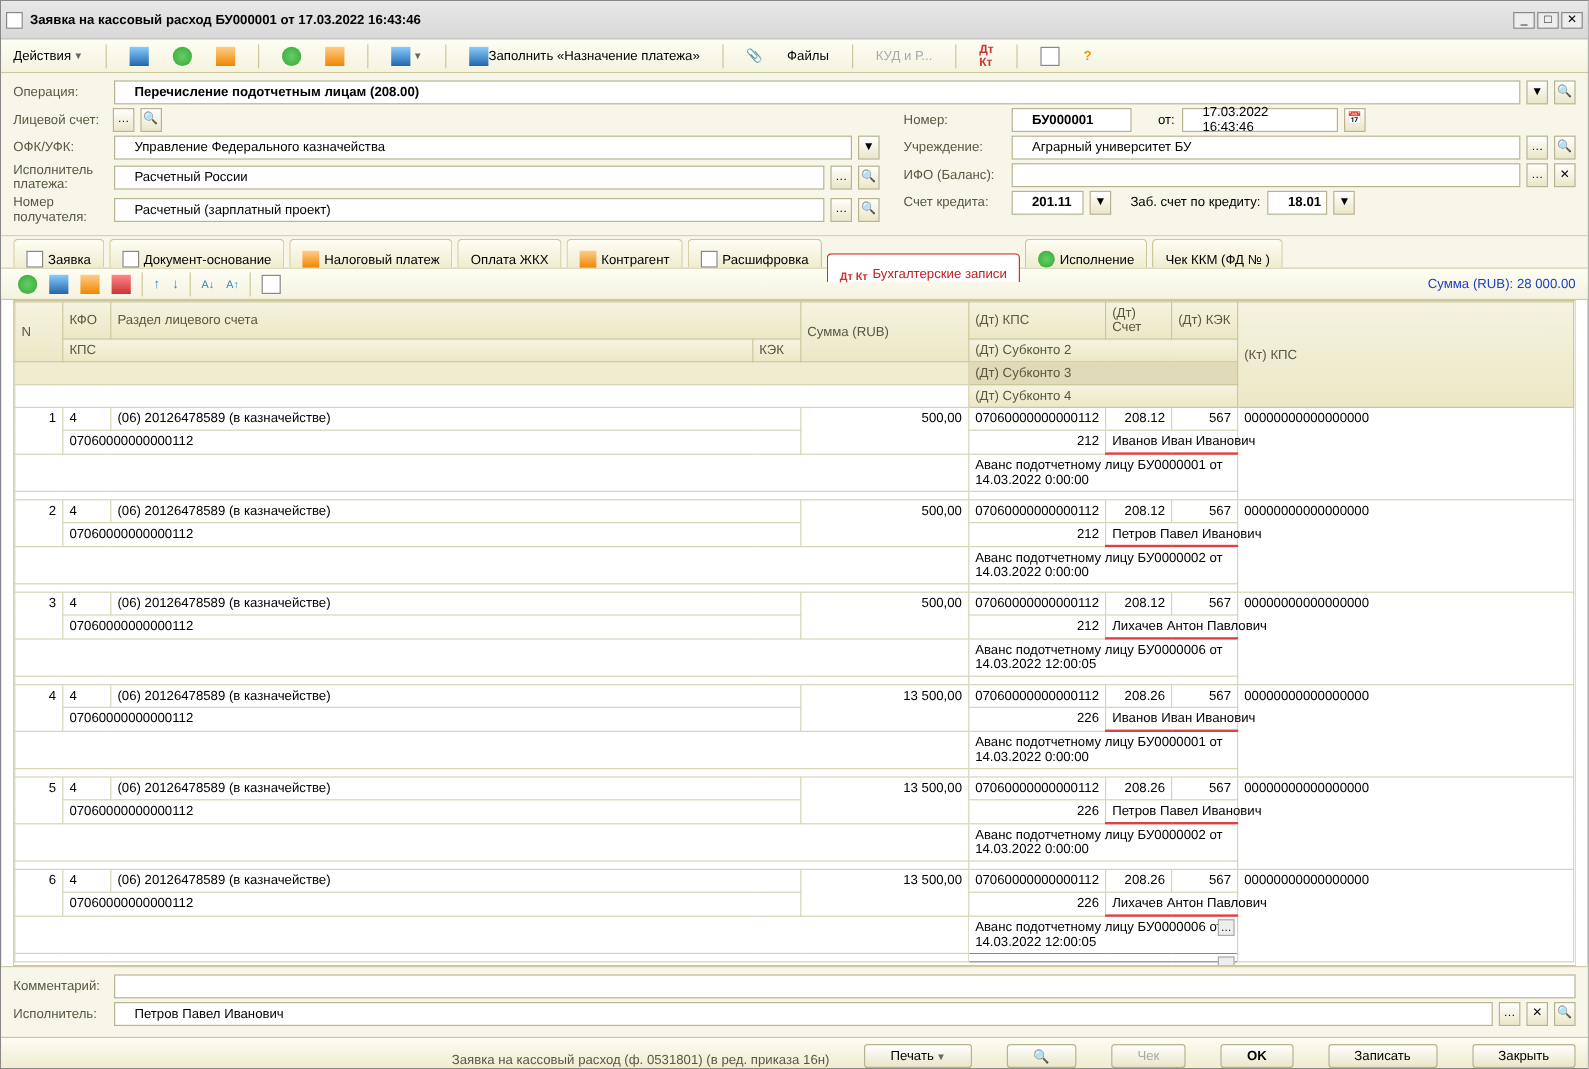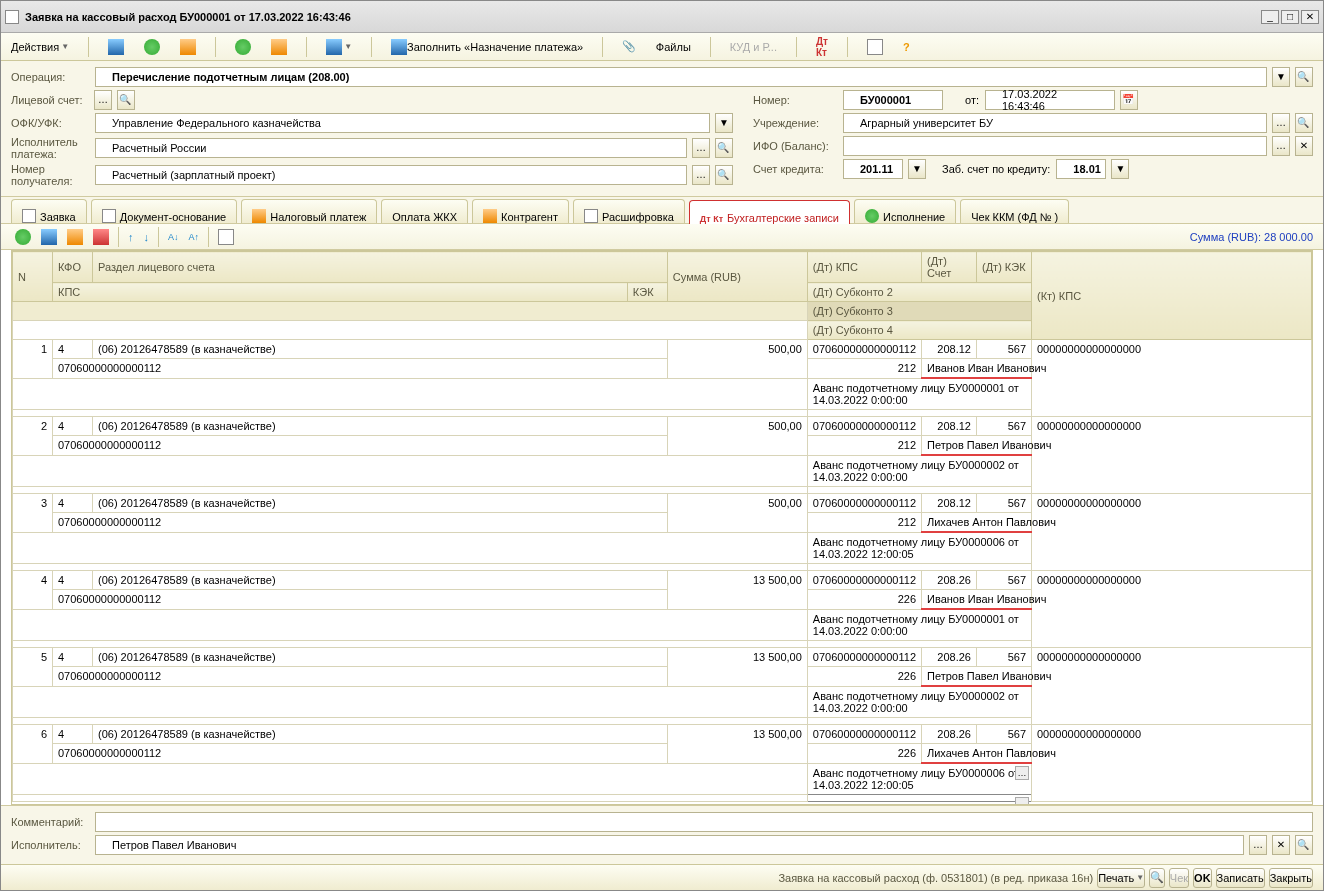--- a/index.html
+++ b/index.html
@@ -19,39 +19,39 @@
 .form-area { background: #f8f6e8; padding: 6px 10px; border-bottom: 1px solid #d0caa0; }
 .frow { display: flex; align-items: center; margin-bottom: 3px; gap: 6px; }
 .flabel { width: 78px; color: #5a5740; }
 .flabel2 { width: 84px; color: #5a5740; }
 .finput { height: 20px; border: 1px solid #b8b390; background: #fff; padding: 0 16px; display: flex; align-items: center; }
 .finput.bold { font-weight: bold; }
 .fbtn { width: 18px; height: 20px; border: 1px solid #b8b390; background: linear-gradient(#fff,#eae6c8); text-align: center; line-height: 18px; font-size: 10px; cursor: pointer; margin-left: -1px; }
 
 .tabs { background: #f8f6e8; display: flex; padding: 2px 10px 0 10px; gap: 4px; border-bottom: 1px solid #d0caa0; }
 .tab { height: 24px; padding: 0 10px; display: flex; align-items: flex-end; border: 1px solid #ccc79a; border-bottom: none; border-radius: 4px 4px 0 0; background: linear-gradient(#fdfdf3,#f0ecd0); cursor: pointer; gap: 4px; }
-.tab.active { background: #fff; border-color: #d03030; color: #c02020; position: relative; top: 1px; }
+.tab.active { background: #fff; border-color: #d03030; color: #c02020; position: relative; top: 12px; }
 .tab .ticon12 { width: 14px; height: 14px; }
 
 .subtoolbar { background: linear-gradient(#fdfdf3,#f5f3e0); height: 26px; display: flex; align-items: center; padding: 0 10px; gap: 2px; border-bottom: 1px solid #d0caa0; }
 .sum-label { margin-left: auto; color: #2040c0; font-size: 11px; }
 
 .grid-wrap { flex: 1; overflow: auto; background: #fff; border: 1px solid #ccc79a; margin: 0 10px; }
 .grid { border-collapse: collapse; width: 100%; font-size: 11px; }
 .grid th { background: linear-gradient(#f5f3e0,#ece7c5); border: 1px solid #ccc79a; padding: 3px 5px; text-align: left; font-weight: normal; color: #5a5740; }
 .grid td { border: 1px solid #d8d4b8; padding: 3px 5px; vertical-align: top; }
 .grid .num { text-align: right; }
 .grid .red-under { border-bottom: 2px solid #e04040; }
 .grid .hl-row td { background: #f0ecd0; }
 .sel-cell { background: #fff; border: 1px solid #888 !important; position: relative; }
 .sel-cell .dots { position: absolute; right: 2px; top: 2px; width: 14px; height: 14px; background: #eee; border: 1px solid #aaa; text-align: center; line-height: 12px; font-size: 9px; }
 
 .bottom-form { background: #f8f6e8; padding: 6px 10px; border-top: 1px solid #d0caa0; }
-.statusbar { background: linear-gradient(#fdfdf3,#f0ecd0); height: 26px; display: flex; align-items: center; padding: 0 10px; border-top: 1px solid #ccc79a; }
-.sbtn { height: 20px; padding: 0 0; border: 1px solid #b8b390; background: linear-gradient(#fff,#eae6c8); border-radius: 3px; cursor: pointer; margin-left: 4px; display: inline-flex; align-items: center; }
+.statusbar { background: linear-gradient(#fdfdf3,#f0ecd0); height: 26px; display: flex; align-items: flex-end; padding: 0 10px; border-top: 1px solid #ccc79a; gap: 25px; }
+.sbtn { height: 20px; padding: 0 21px; border: 1px solid #b8b390; background: linear-gradient(#fff,#eae6c8); border-radius: 3px; cursor: pointer; margin-left: 4px; display: inline-flex; align-items: center; }
 .sbtn.bold { font-weight: bold; }
 .sbtn.disabled { color: #aaa; }
 
 
 .i-green { background: radial-gradient(#6c6,#3a3); border-radius: 50%; }
 .i-blue { background: linear-gradient(#8cf,#26a); }
 .i-orange { background: linear-gradient(#fc8,#e80); }
 .i-red { background: linear-gradient(#f88,#c33); }
 .i-doc { background: #fff; border: 1px solid #888; }
 .chk { width: 12px; height: 12px; border: 1px solid #888; background: #fff; display: inline-block; vertical-align: middle; margin-right: 4px; }

